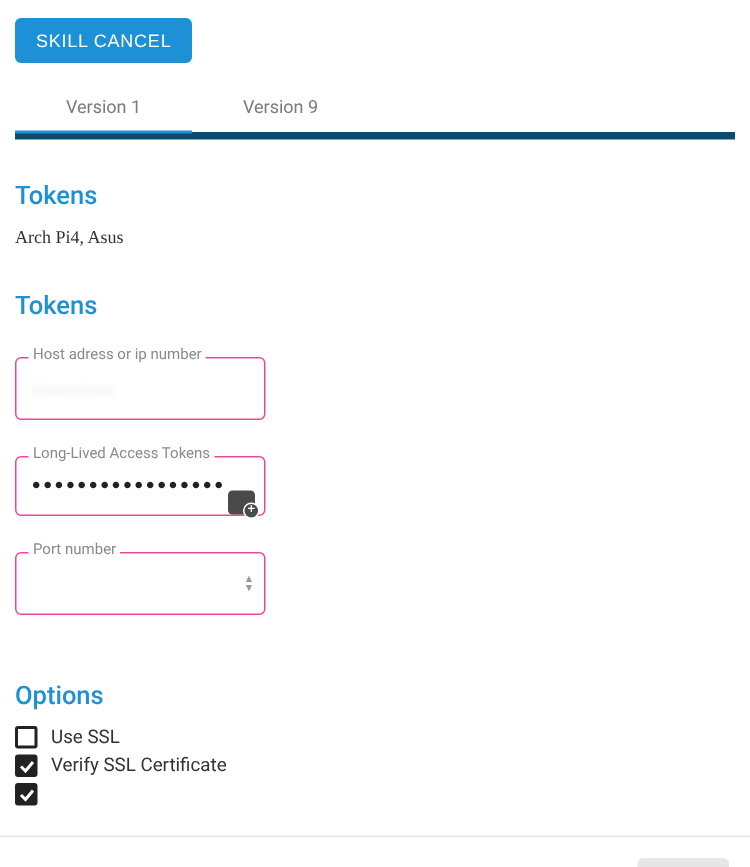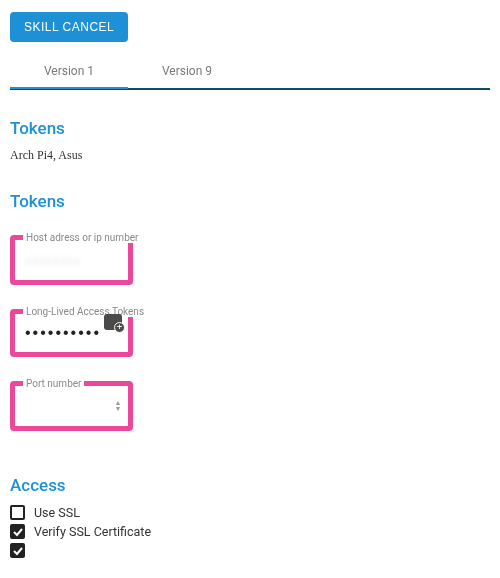--- a/index.html
+++ b/index.html
@@ -18,21 +18,21 @@
     border: none;
     border-radius: 4px;
     padding: 8px 14px;
     font-size: 12px;
     letter-spacing: .5px;
     cursor: pointer;
   }
   .tabs {
     display: flex;
     margin-top: 14px;
-    border-bottom: 2px solid #0c4a6e;
+    border-bottom: 5px solid #0c4a6e;
   }
   .tab {
     width: 118px;
     text-align: center;
     padding: 8px 0 10px;
     font-size: 12px;
     color: #7a7a7a;
     cursor: pointer;
     position: relative;
   }
@@ -49,22 +49,22 @@
     font-weight: 500;
     margin: 28px 0 10px;
   }
   .devices-list {
     font-size: 12px;
     color: #333;
     font-family: Liberation Serif, serif;
   }
   .field {
     position: relative;
-    width: 123px;
-    border: 5px solid #ec4899;
+    width: 167px;
+    border: 1px solid #ec4899;
     border-radius: 4px;
     margin-top: 24px;
     background: #fff;
   }
   .field .legend {
     position: absolute;
     top: -8px; left: 8px;
     background: #fff;
     padding: 0 3px;
     font-size: 10px;
@@ -74,21 +74,21 @@
   .field input {
     width: 100%;
     border: none;
     outline: none;
     padding: 14px 10px 12px;
     font-size: 12px;
     background: transparent;
     color: #333;
   }
   .field.blur input { color: #e8e8e8; filter: blur(2px); letter-spacing: 1px; }
-  .field.password { display: flex; align-items: flex-start; }
+  .field.password { display: flex; align-items: flex-end; }
   .field.password input {
     letter-spacing: 2px;
     font-size: 16px;
     padding: 10px 4px 10px 10px;
     flex: 1;
     min-width: 0;
     color: #222;
   }
   .pw-vis {
     width: 18px; height: 16px;
@@ -200,21 +200,21 @@
 
   <div class="field number blur">
     <span class="legend">Port number</span>
     <input type="text" value="" style="">
     <div class="spinner">
       <span>▲</span>
       <span>▼</span>
     </div>
   </div>
 
-  <div class="section-title" style="margin-top:44px">Access</div>
+  <div class="section-title" style="margin-top:44px">Options</div>
 
   <div class="checkbox-row">
     <span class="cb">
       
     </span>
     <span>Use SSL</span>
   </div>
 
   <div class="checkbox-row">
     <span class="cb checked">

